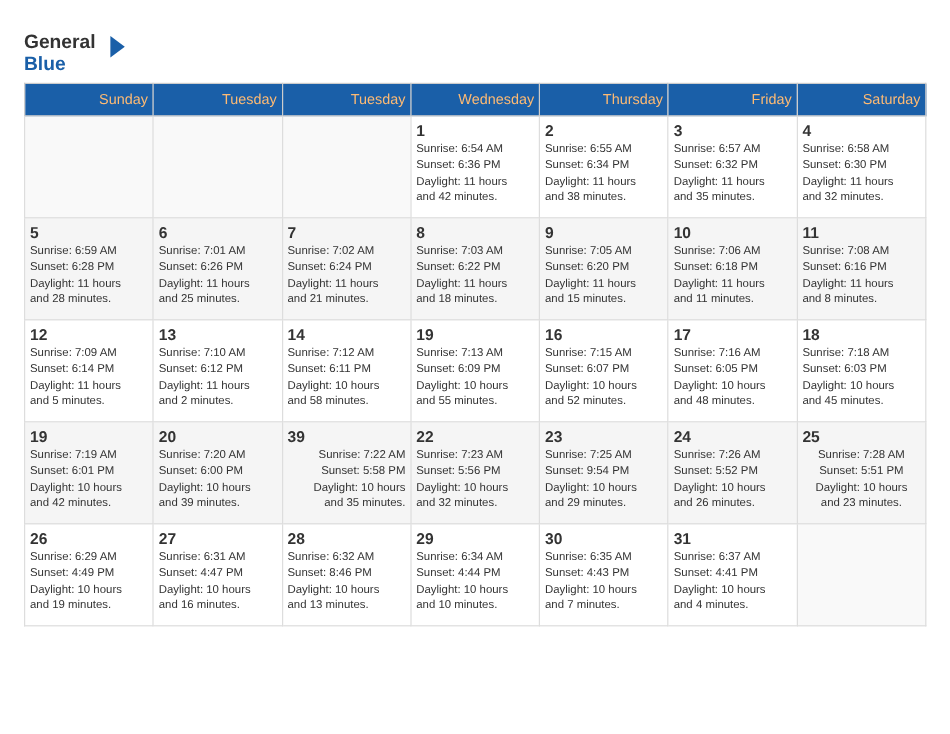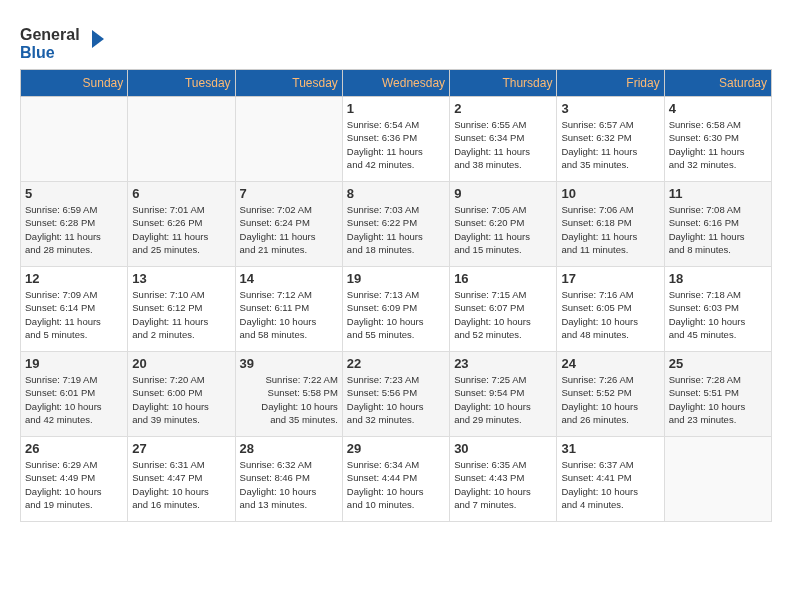--- a/index.html
+++ b/index.html
@@ -283,21 +283,21 @@
         </td>
         <td>
           <span class="day-number">24</span>
           <div class="day-info" style="white-space: pre-line;">Sunrise: 7:26 AM
 Sunset: 5:52 PM
 Daylight: 10 hours
 and 26 minutes.</div>
         </td>
         <td>
           <span class="day-number">25</span>
-          <div class="day-info" style="white-space: pre-line;">Sunrise: 7:28 AM
+          <div class="day-info" style="white-space: pre-line; text-align: center;">Sunrise: 7:28 AM
 Sunset: 5:51 PM
 Daylight: 10 hours
 and 23 minutes.</div>
         </td>
       </tr>
       <tr>
         <td>
           <span class="day-number">26</span>
           <div class="day-info" style="white-space: pre-line;">Sunrise: 6:29 AM
 Sunset: 4:49 PM

